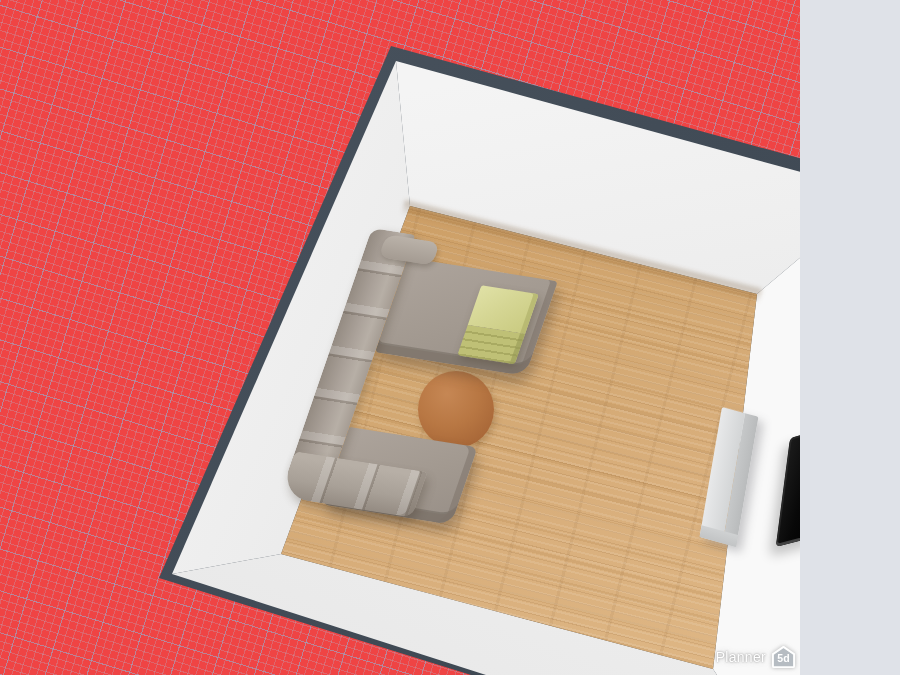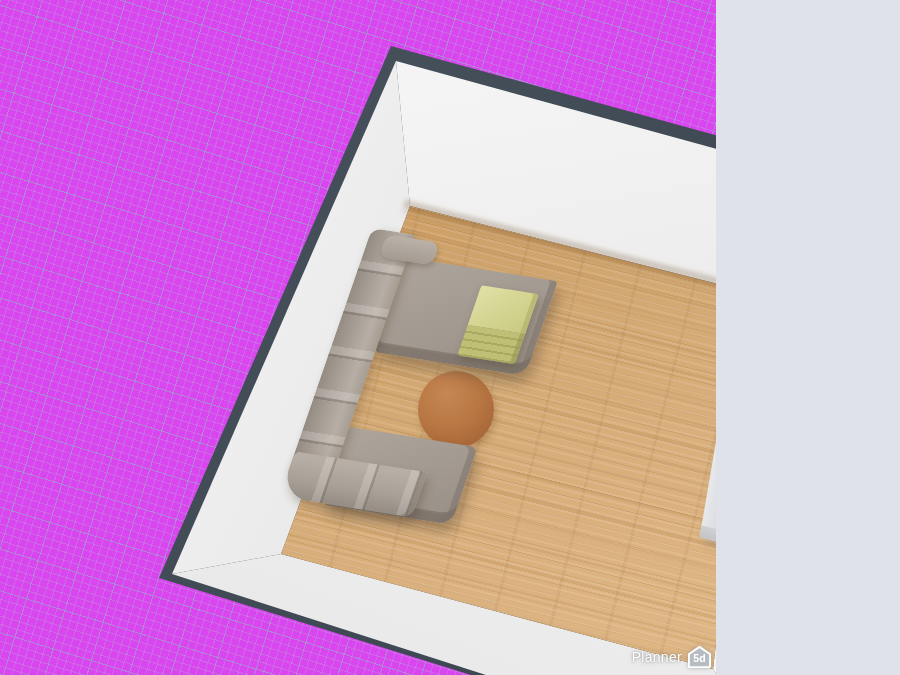--- a/index.html
+++ b/index.html
@@ -1,16 +1,16 @@
 <!DOCTYPE html>
 <html><head>
 <meta charset="utf-8">
 <style>
   html,body{margin:0;padding:0;background:#dfe2e8;font-family:"Liberation Sans",sans-serif;}
-  .canvas{position:relative;width:716px;height:675px;overflow:hidden;background:#d946ef;}
+  .canvas{position:relative;width:800px;height:675px;overflow:hidden;background:#ef4444;}
 
   
   .grid-bg{position:absolute;inset:0;
     background-image:
       repeating-linear-gradient(17deg,  rgba(148,164,196,0.50) 0 1px, transparent 1px 40px),
       repeating-linear-gradient(107deg, rgba(148,164,196,0.50) 0 1px, transparent 1px 40px),
       repeating-linear-gradient(17deg,  rgba(176,188,212,0.28) 0 1px, transparent 1px 8px),
       repeating-linear-gradient(107deg, rgba(176,188,212,0.28) 0 1px, transparent 1px 8px);
   }
 

